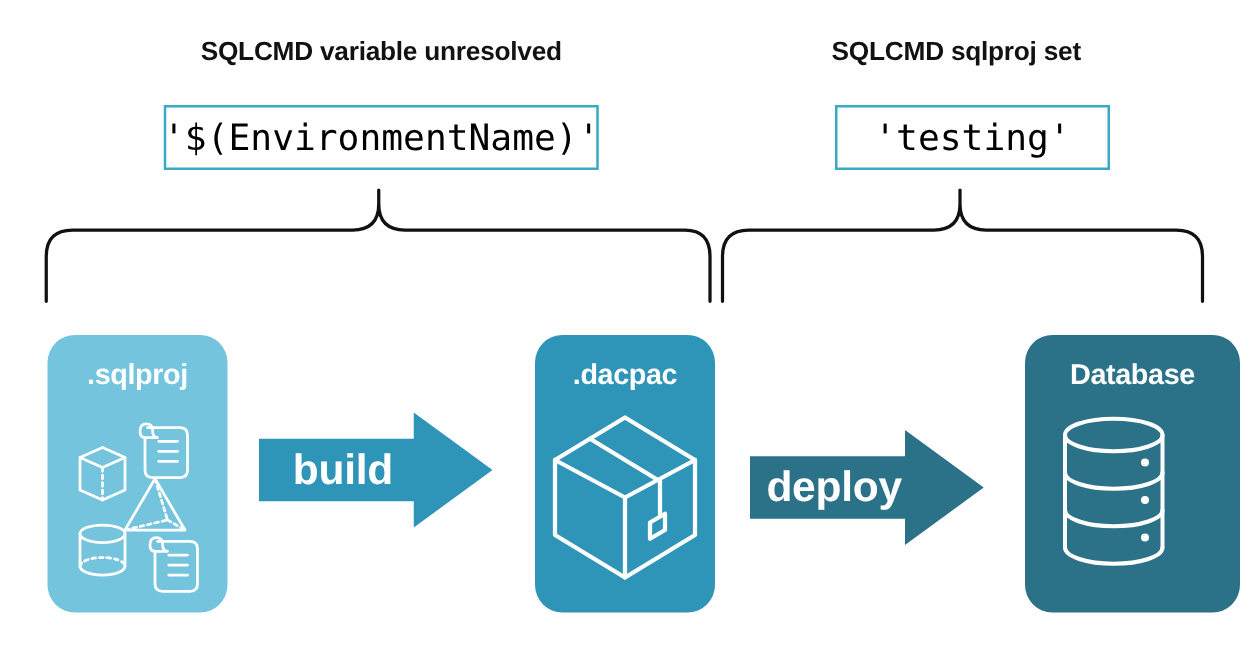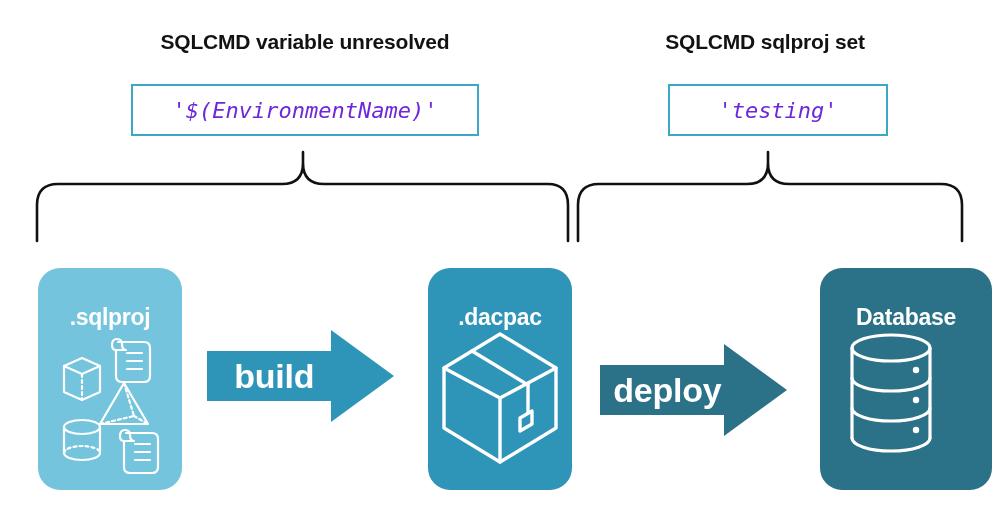--- a/index.html
+++ b/index.html
@@ -35,24 +35,23 @@
   
   .code-box {
     position: absolute;
     border: 2px solid #3BA8C6;
     background: #ffffff;
     box-sizing: border-box;
     display: flex;
     align-items: center;
     justify-content: center;
     font-family: "DejaVu Sans Mono", monospace;
-    font-size: 22px;
-    color: #6d28d9;
+    font-size: 29px;
+    color: #000000;
     letter-spacing: 0px;
-    font-style: italic;
   }
   #code-left  { left: 131px; top: 84px; width: 348px; height: 52px; }
   #code-right { left: 668px; top: 84px; width: 220px; height: 52px; }
 
   
   #braces {
     position: absolute;
     left: 0;
     top: 0;
     width: 1000px;
@@ -71,21 +70,20 @@
     top: 18px;
     left: 0;
     width: 100%;
     text-align: center;
     font-family: "Liberation Sans", sans-serif;
     font-weight: bold;
     font-size: 23px;
     color: #ffffff;
     white-space: nowrap;
     letter-spacing: -0.3px;
-    margin-top: 18px;
   }
   .artifact .artifact-art {
     position: absolute;
     left: 0;
     top: 52px;
     width: 100%;
   }
 
   #box-sqlproj  { left: 38px;  top: 268px; width: 144px; height: 222px; background: #74C4DE; }
   #box-dacpac   { left: 428px; top: 268px; width: 144px; height: 222px; background: #2E95B8; }

